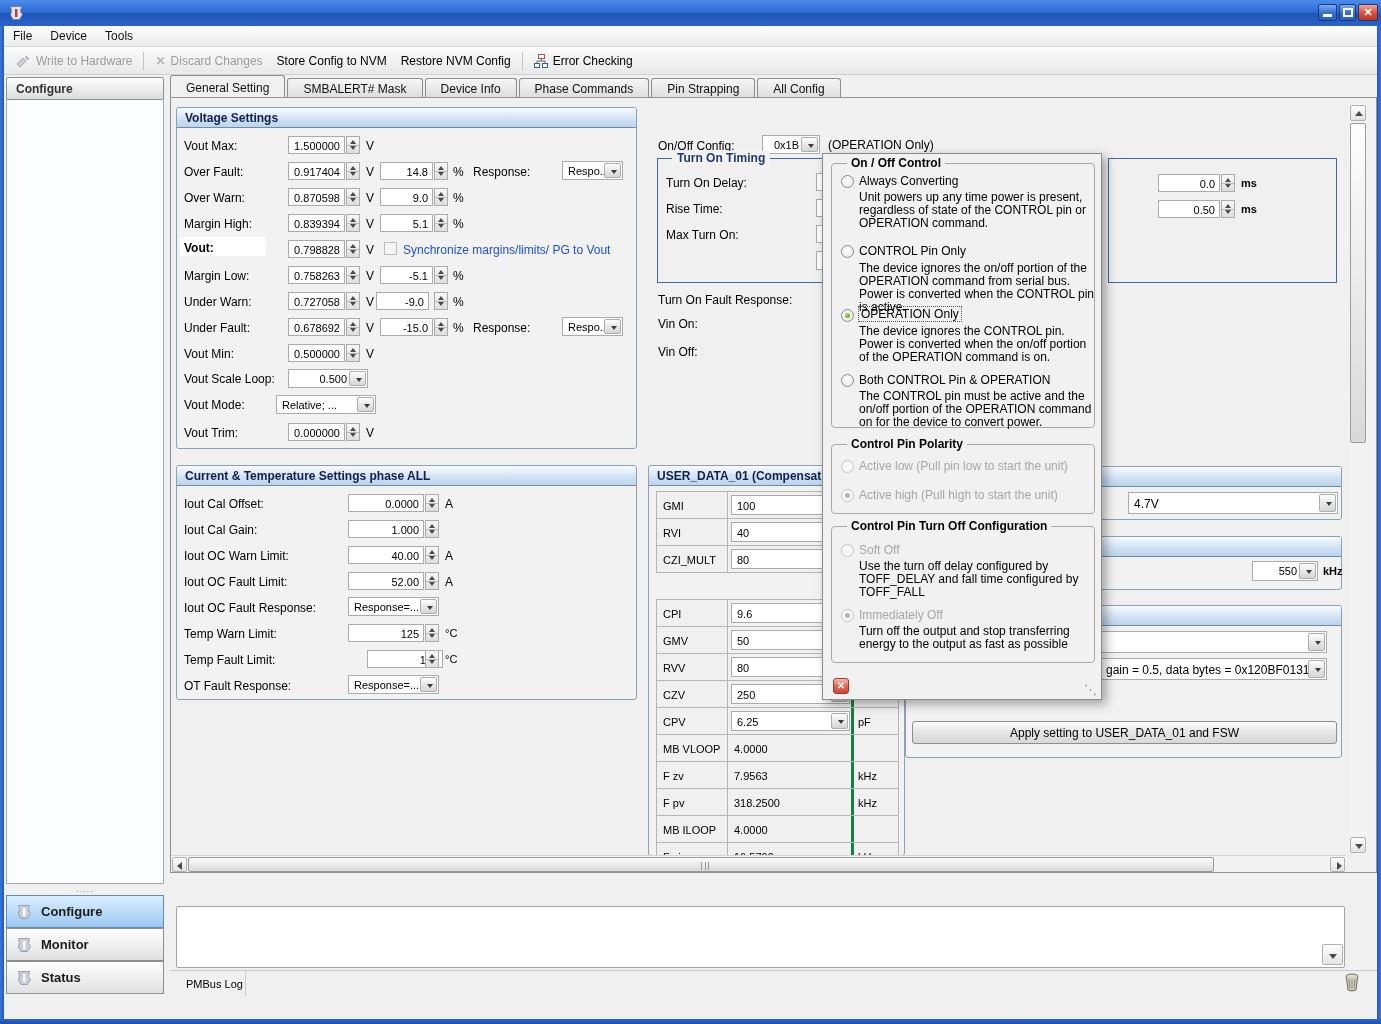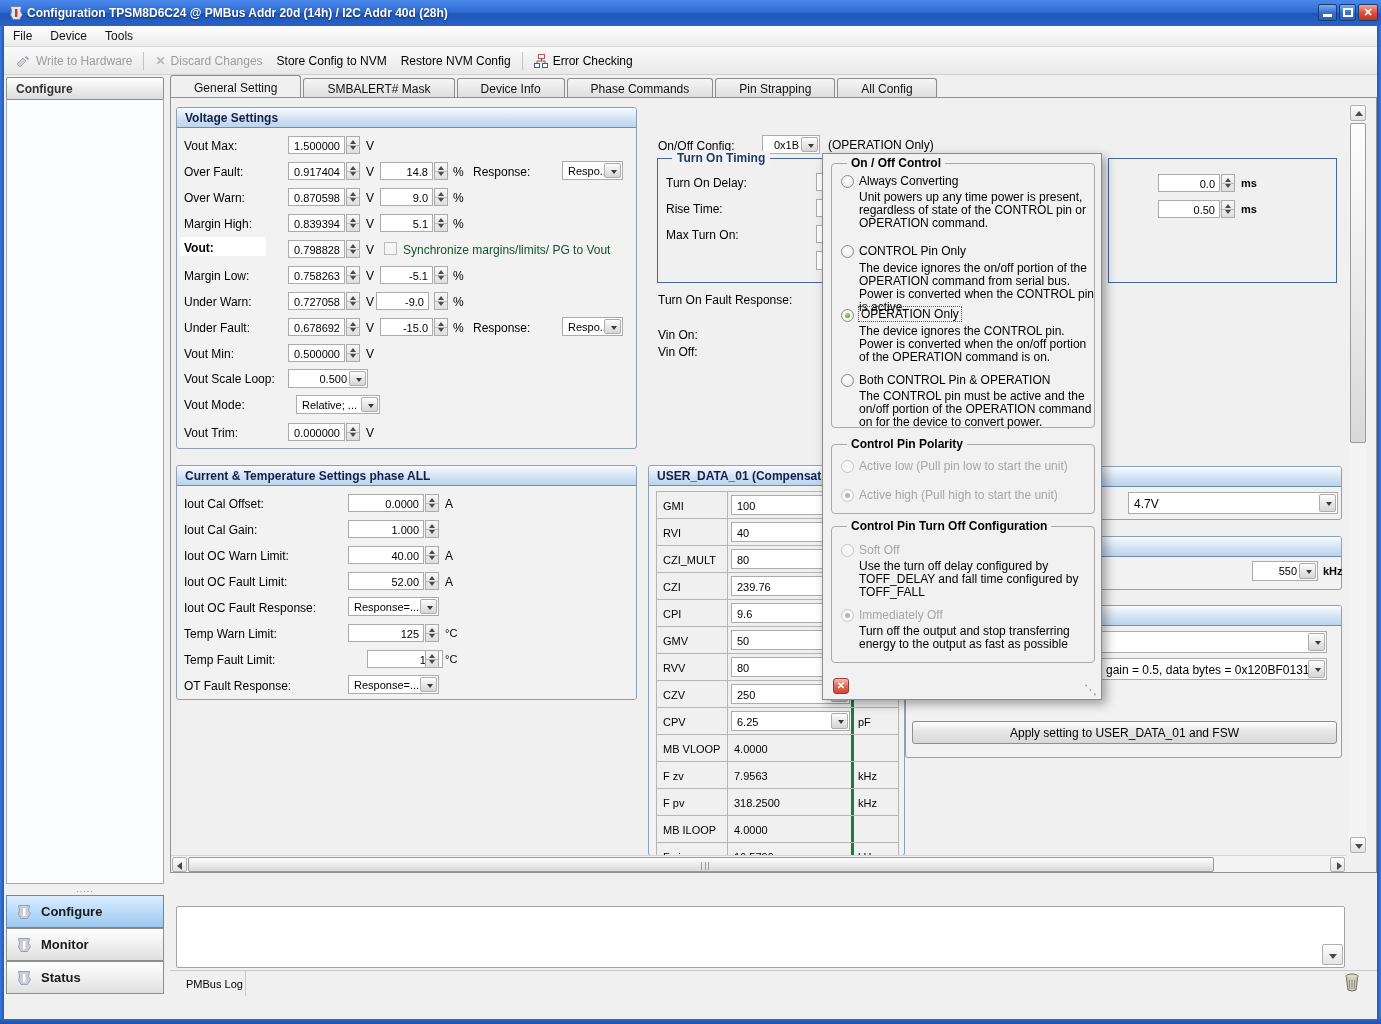--- a/index.html
+++ b/index.html
@@ -26,30 +26,30 @@
   .tbtn.disabled{color:#9b9b9b}
   .tsep{width:1px;height:18px;background:#c2c2c2;margin:0 4px}
   
   .side-header{position:absolute;left:6px;top:77px;width:158px;height:23px;background:linear-gradient(#ffffff,#dcdcdc);border:1px solid #8e8e8e;border-radius:2px 2px 0 0;font-weight:bold;color:#333;padding:4px 0 0 9px}
   .side-panel{position:absolute;left:6px;top:100px;width:158px;height:784px;background:#fcfdff;border:1px solid #9aaac4;border-top:none}
   .side-dots{position:absolute;left:55px;top:884px;width:60px;text-align:center;color:#888;font-size:9px;letter-spacing:1px}
   .side-btn{position:absolute;left:6px;width:158px;height:33px;border:1px solid #8e8e8e;background:linear-gradient(#ffffff,#e0e0e0);display:flex;align-items:center;gap:9px;padding-left:9px;font-weight:bold;font-size:13px;color:#1a1a1a}
   .side-btn.active{background:linear-gradient(#dbeefe,#9cc8f0);border-color:#5c8cc2}
   
   .tabs{position:absolute;left:170px;top:75px;height:22px;display:flex;align-items:flex-end;z-index:3}
-  .tab{height:19px;padding:3px 23px 0;background:linear-gradient(#f6f6f6,#dedede);border:1px solid #8c8c8c;border-bottom:none;border-radius:3px 3px 0 0;margin-right:2px;color:#111;white-space:nowrap}
+  .tab{height:19px;padding:3px 15px 0;background:linear-gradient(#f6f6f6,#dedede);border:1px solid #8c8c8c;border-bottom:none;border-radius:3px 3px 0 0;margin-right:2px;color:#111;white-space:nowrap}
   .tab.active{height:22px;padding-top:5px;background:#f0f0f0;position:relative;z-index:4}
   .tabpanel{position:absolute;left:170px;top:97px;width:1207px;height:776px;background:#f0f0f0;border:1px solid #919191;z-index:1}
   
   .grp{position:absolute;border:1px solid #8ca0b8;border-radius:3px;background:#f2f2f2;z-index:2}
   .grp-h{height:20px;background:linear-gradient(#f8fbfe,#cfe1f3 60%,#bcd4ec);border-bottom:1px solid #6d8cae;border-radius:2px 2px 0 0;font-weight:bold;color:#10204a;padding:3px 0 0 8px;white-space:nowrap;overflow:hidden}
   
   .lbl{position:absolute;font-size:12px;color:#000;white-space:nowrap;z-index:3}
   .lbl.b{font-weight:bold}
-  .lbl.dis{color:#14532d}
+  .lbl.dis{color:#1d4ed8}
   .tbox{position:absolute;height:18px;background:#fff;border:1px solid #ababab;font-size:11px;text-align:right;padding:3px 4px 0 0;color:#000;z-index:3;white-space:nowrap;overflow:hidden}
   .spin{position:absolute;width:14px;height:18px;border:1px solid #ababab;background:linear-gradient(#b9b9b9,#b9b9b9) center/100% 1px no-repeat,linear-gradient(#f8f8f8,#dedede);z-index:3}
   .spin::before{content:"";position:absolute;left:50%;margin-left:-3px;top:3px;border-left:3px solid transparent;border-right:3px solid transparent;border-bottom:4px solid #4a4a4a}
   .spin::after{content:"";position:absolute;left:50%;margin-left:-3px;bottom:3px;border-left:3px solid transparent;border-right:3px solid transparent;border-top:4px solid #4a4a4a}
   .combo{position:absolute;height:19px;background:#fff;border:1px solid #ababab;font-size:11px;padding:3px 20px 0 5px;white-space:nowrap;overflow:hidden;z-index:3}
   .combo::after{content:"";position:absolute;top:1px;right:1px;bottom:1px;width:15px;background:linear-gradient(#fefefe,#e8e8e8 50%,#d6d6d6);border:1px solid #adadad;border-radius:2px;z-index:1}
   .combo::before{content:"";position:absolute;right:5px;top:50%;margin-top:-1px;border-left:3.5px solid transparent;border-right:3.5px solid transparent;border-top:4px solid #3a3a3a;z-index:2}
   .combo.cr{text-align:right}
   .chk{position:absolute;width:13px;height:13px;border:1px solid #bcbcbc;background:#f5f5f5;z-index:3}
   .radio{position:absolute;width:13px;height:13px;border:1px solid #8a8a8a;border-radius:50%;background:radial-gradient(circle at 40% 35%,#fff,#e6e6e6);z-index:3}
@@ -106,21 +106,20 @@
   <div class="frame-r"></div>
   <div class="frame-b"></div>
 
   <div class="titlebar">
     <span class="app-icon">
       <svg width="16" height="16" viewBox="0 0 16 16">
           <path d="M2.5 1.5 L13.5 1.5 L12.5 6.5 L14.5 9.5 L11.5 14.5 L5 14.5 L2.5 10 L3.5 6 Z" fill="#dfe6f2" stroke="#6a7590" stroke-width="0.8"></path>
           <rect x="7" y="4" width="2.4" height="8" fill="#c23b2a"></rect>
         </svg>
     </span>
-    <span class="title-text">Configuration TPSM8D6C24 @ PMBus Addr 20d (14h) / I2C Addr 40d (28h)</span>
     <div class="wbtn mm" style="left:1318px;width:19px">
         <span class="glyph-min"></span>
       </div>
     <div class="wbtn mm" style="left:1339px;width:17px">
         <span class="glyph-max"></span>
       </div>
     <div class="wbtn cl" style="left:1358px;width:20px">✕</div>
   </div>
 
   <div class="menubar">
@@ -265,21 +264,21 @@
 
   <span class="lbl" style="left:184px;top:347px">Vout Min:</span>
   <div class="tbox" style="left:288px;top:344px;width:57px">0.500000</div>
   <span class="spin" style="left:346px;top:344px"></span>
   <span class="lbl" style="left:366px;top:347px">V</span>
 
   <span class="lbl" style="left:184px;top:372px">Vout Scale Loop:</span>
   <div class="combo cr" style="left:288px;top:369px;width:80px">0.500</div>
 
   <span class="lbl" style="left:184px;top:398px">Vout Mode:</span>
-  <div class="combo" style="left:296px;top:395px;width:84px">Relative; ...</div>
+  <div class="combo" style="left:276px;top:395px;width:100px">Relative; ...</div>
 
   <span class="lbl" style="left:184px;top:426px">Vout Trim:</span>
   <div class="tbox" style="left:288px;top:423px;width:57px">0.000000</div>
   <span class="spin" style="left:346px;top:423px"></span>
   <span class="lbl" style="left:366px;top:426px">V</span>
 
   <span class="lbl" style="left:658px;top:139px">On/Off Config:</span>
   <div class="combo cr" style="left:762px;top:135px;width:58px">0x1B</div>
   <span class="lbl" style="left:828px;top:138px">(OPERATION Only)</span>
 
@@ -295,21 +294,21 @@
 
   <div class="sgrp" style="left:1108px;top:158px;width:229px;height:125px"></div>
   <div class="tbox" style="left:1158px;top:174px;width:62px">0.0</div>
   <span class="spin" style="left:1221px;top:174px"></span>
   <span class="lbl" style="left:1241px;top:177px;font-weight:bold;font-size:11px">ms</span>
   <div class="tbox" style="left:1158px;top:200px;width:62px">0.50</div>
   <span class="spin" style="left:1221px;top:200px"></span>
   <span class="lbl" style="left:1241px;top:203px;font-weight:bold;font-size:11px">ms</span>
 
   <span class="lbl" style="left:658px;top:293px">Turn On Fault Response:</span>
-  <span class="lbl" style="left:658px;top:328px">Vin On:</span>
+  <span class="lbl" style="left:658px;top:317px">Vin On:</span>
   <span class="lbl" style="left:658px;top:345px">Vin Off:</span>
 
   <div class="grp" style="left:176px;top:465px;width:461px;height:235px">
     <div class="grp-h">Current &amp; Temperature Settings phase ALL</div>
   </div>
   <span class="lbl" style="left:184px;top:497px">Iout Cal Offset:</span>
   <div class="tbox" style="left:348px;top:494px;width:76px">0.0000</div>
   <span class="spin" style="left:425px;top:494px"></span>
   <span class="lbl" style="left:445px;top:497px">A</span>
 
@@ -356,27 +355,20 @@
         <div class="udc1">RVI</div>
         <div class="udc2">
           <div class="udi">40</div>
         </div>
         <div class="udc3"></div>
       </div>
     <div class="udr" style="top:79px">
         <div class="udc1">CZI_MULT</div>
         <div class="udc2">
           <div class="udi">80</div>
-        </div>
-        <div class="udc3"></div>
-      </div>
-    <div class="udr" style="top:106px">
-        <div class="udc1">CZI</div>
-        <div class="udc2">
-          <div class="udi">239.76</div>
         </div>
         <div class="udc3"></div>
       </div>
     <div class="udr" style="top:133px">
         <div class="udc1">CPI</div>
         <div class="udc2">
           <div class="udi">9.6</div>
         </div>
         <div class="udc3"></div>
       </div>

